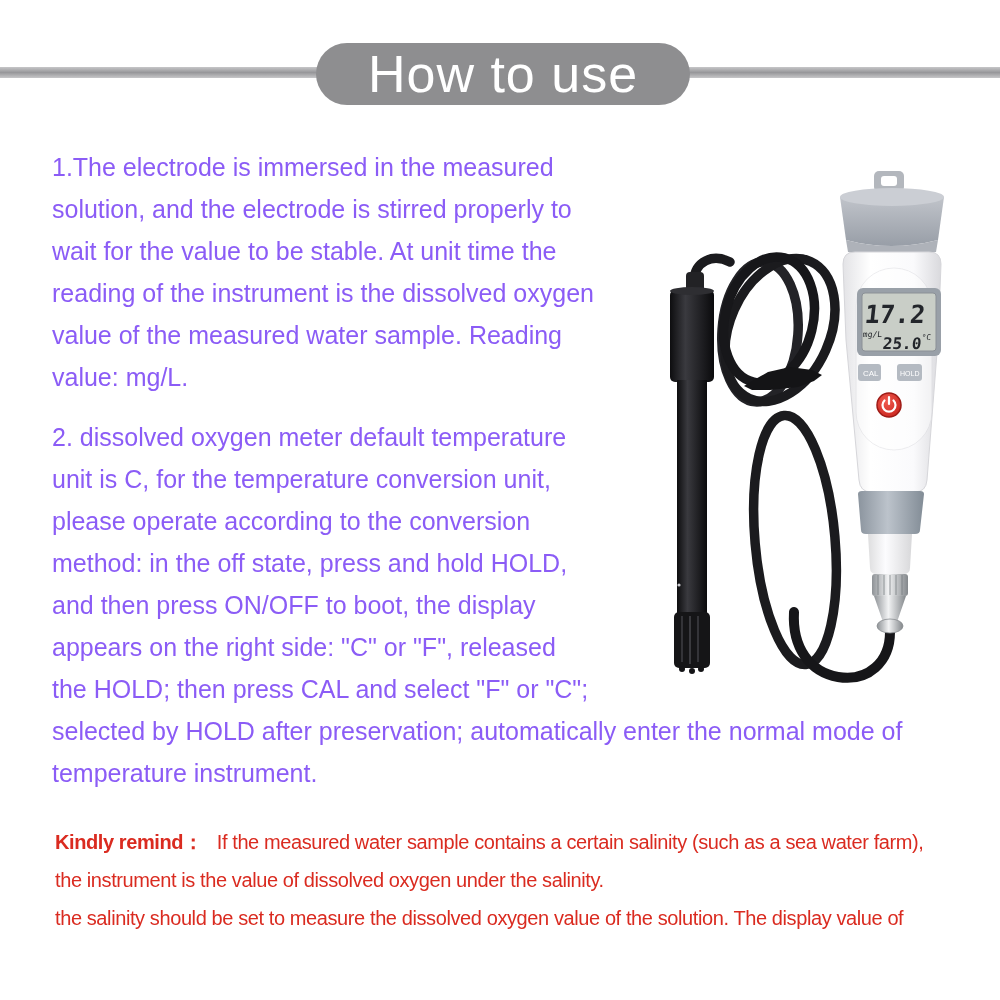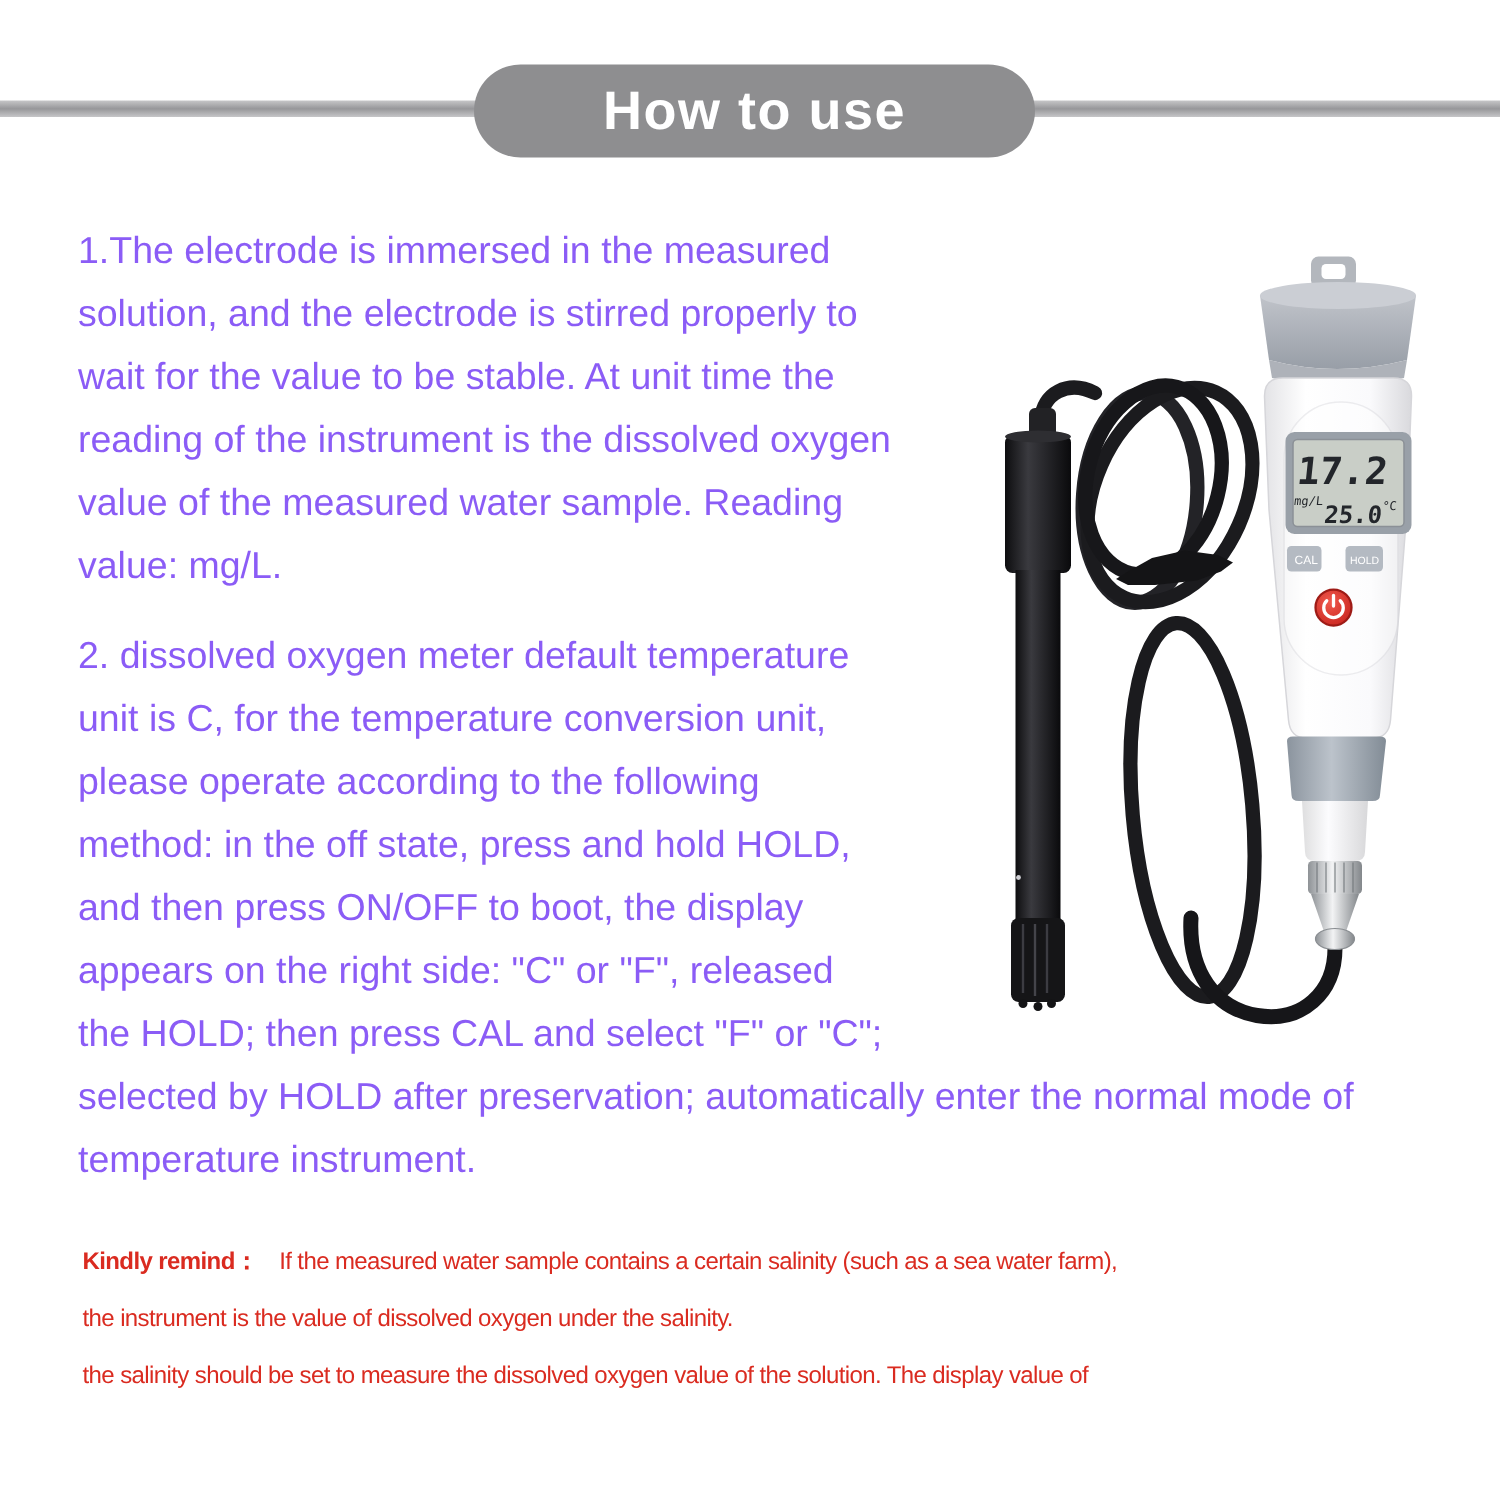--- a/index.html
+++ b/index.html
@@ -11,31 +11,31 @@
   .banner-line{
     position:absolute;left:0;top:67px;width:1000px;height:11px;
     background:linear-gradient(#c6c6c8,#97979a,#c6c6c8);
   }
   .banner-pill{
     position:absolute;left:316px;top:43px;width:374px;height:62px;
     background:#8e8e90;border-radius:31px;
     display:flex;align-items:center;justify-content:center;
   }
   .banner-pill .title{
-    color:#ffffff;font-size:36px;font-weight:bold;letter-spacing:1px;text-align:center;
+    color:#ffffff;font-size:52px;font-weight:normal;letter-spacing:1px;text-align:center;
   }
   
   .para{position:absolute;left:52px;color:#8b5cf6;font-size:25px;}
   .para .line{height:42px;line-height:42px;white-space:nowrap;}
   #step1{top:146px;}
   #step2{top:416px;}
   
   .reminder{
     position:absolute;left:55px;top:823px;color:#da2b20;
-    font-size:16px;letter-spacing:-0.4px;
+    font-size:20px;letter-spacing:-0.4px;
   }
   .reminder .line{height:38px;line-height:38px;white-space:nowrap;}
   .reminder .lbl{font-weight:bold;margin-right:14px;}
   
   .device{position:absolute;left:600px;top:150px;width:400px;height:590px;}
   svg text{font-family:"DejaVu Sans Mono", monospace;}
   svg text.sans{font-family:"Liberation Sans", sans-serif;}
 </style>
 </head>
 <body>
@@ -50,21 +50,21 @@
   <div class="line">solution, and the electrode is stirred properly to</div>
   <div class="line">wait for the value to be stable. At unit time the</div>
   <div class="line">reading of the instrument is the dissolved oxygen</div>
   <div class="line">value of the measured water sample. Reading</div>
   <div class="line">value: mg/L.</div>
 </div>
 
 <div class="para" id="step2">
   <div class="line">2. dissolved oxygen meter default temperature</div>
   <div class="line">unit is C, for the temperature conversion unit,</div>
-  <div class="line">please operate according to the following</div>
+  <div class="line">please operate according to the conversion</div>
   <div class="line">method: in the off state, press and hold HOLD,</div>
   <div class="line">and then press ON/OFF to boot, the display</div>
   <div class="line">appears on the right side: "C" or "F", released</div>
   <div class="line">the HOLD; then press CAL and select "F" or "C";</div>
   <div class="line">selected by HOLD after preservation; automatically enter the normal mode of</div>
   <div class="line">temperature instrument.</div>
 </div>
 
 <div class="reminder">
   <div class="line">

